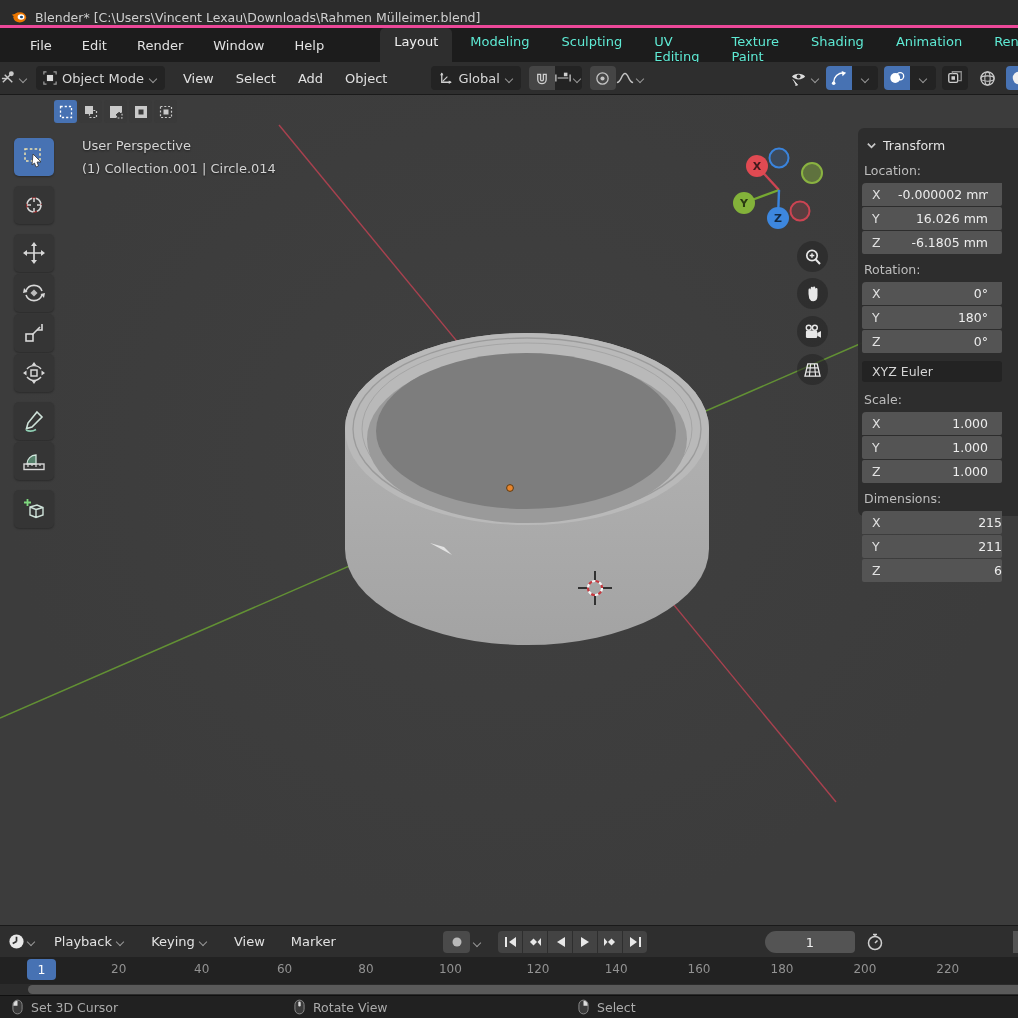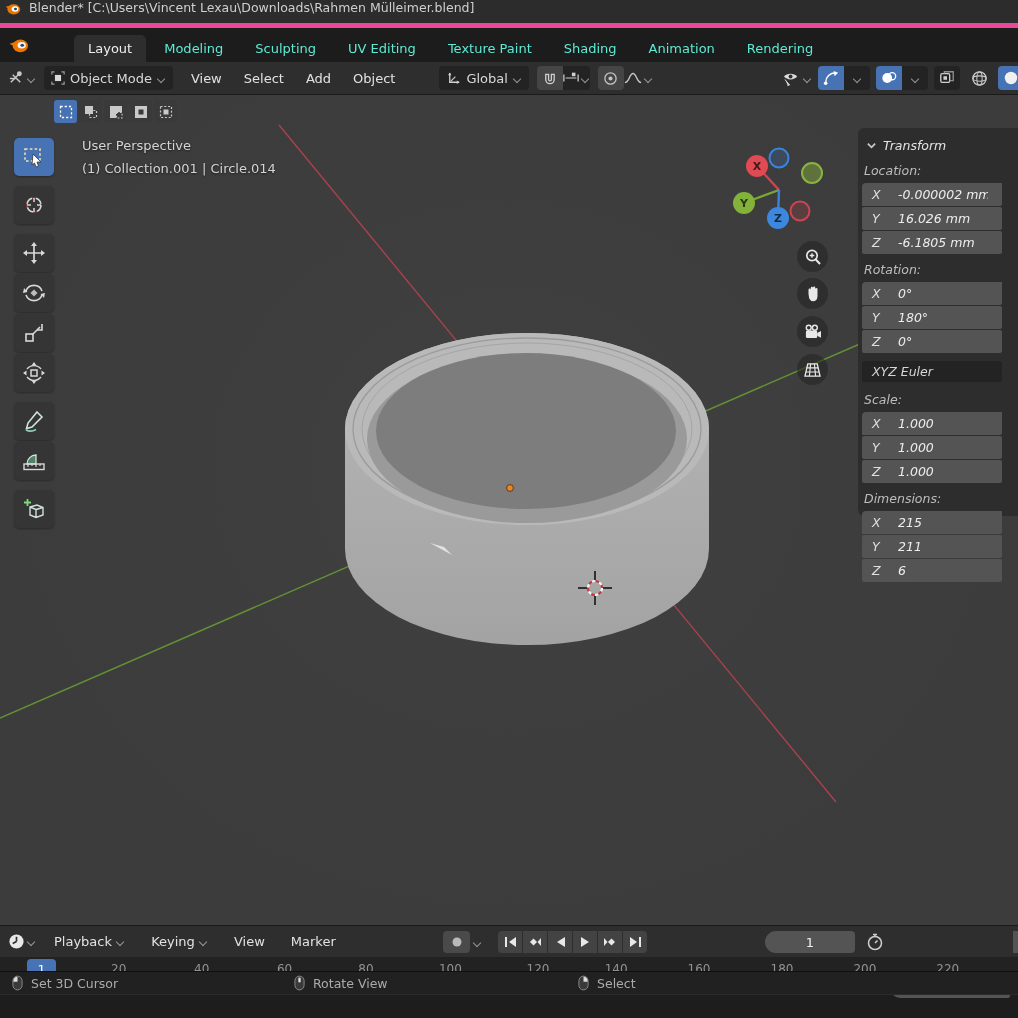--- a/index.html
+++ b/index.html
@@ -1,32 +1,32 @@
 <!DOCTYPE html>
 <html><head>
 <meta charset="utf-8">
 <style>
   * { margin:0; padding:0; box-sizing:border-box; }
   html,body { width:1018px; height:1018px; background:#1d1d1d; overflow:hidden; }
   body { font-family:"DejaVu Sans","Liberation Sans",sans-serif; color:#d8d8d8; font-size:13px; -webkit-font-smoothing:antialiased; }
   .app { position:relative; width:1018px; height:1018px; }
 
   
-  .titlebar { position:absolute; top:0; left:0; right:0; height:28px; background:#2c2c2c; display:flex; align-items:flex-start; gap:8px; padding:0 4px; color:#cfcfcf; font-size:12.5px; border-bottom:5px solid #ec4899; }
+  .titlebar { position:absolute; top:0; left:0; right:0; height:28px; background:#2c2c2c; display:flex; align-items:flex-end; gap:8px; padding:0 10px; color:#cfcfcf; font-size:12.5px; border-bottom:3px solid #ec4899; }
 
   
   .topbar { position:absolute; top:28px; left:0; right:0; height:34px; background:#1c1c1c; display:flex; align-items:center; padding:0 8px; }
   .topbar .menus { display:flex; gap:6px; margin-left:10px; }
   .menu-item { padding:4px 12px; border-radius:4px; color:#e2e2e2; cursor:default; }
   .ws-tabs { display:flex; margin-left:44px; gap:4px; }
   .ws-tab { padding:6px 14px 7px; color:#5eead4; border-radius:5px 5px 0 0; position:relative; top:4px; }
   .ws-tab.active { background:#2e2e2e; color:#efefef; }
 
   
-  .vp-header { position:absolute; top:62px; left:0; right:0; height:33px; background:#2e2e2e; display:flex; align-items:center; padding:0 8px; gap:8px; overflow:hidden; border-bottom:1px solid #1a1a1a;justify-content:flex-end; }
+  .vp-header { position:absolute; top:62px; left:0; right:0; height:33px; background:#2e2e2e; display:flex; align-items:center; padding:0 0; gap:8px; overflow:hidden; border-bottom:1px solid #1a1a1a;justify-content:flex-end; }
   .hdr-chip { display:flex; align-items:center; gap:5px; background:#232323; border-radius:4px; padding:3px 7px; height:24px; }
   .hdr-menus { display:flex; gap:2px; }
   .hdr-menus .menu-item { padding:3px 10px; }
   .chev { width:9px; height:9px; display:inline-block; position:relative; opacity:.75; }
   .chev::after { content:""; position:absolute; left:1px; top:2px; width:5px; height:5px; border-right:1.6px solid #bbb; border-bottom:1.6px solid #bbb; transform:rotate(45deg); }
   .seg-group { display:flex; align-items:center; }
   .icon-btn { display:flex; align-items:center; justify-content:center; height:24px; min-width:26px; border-radius:4px; background:transparent; gap:2px; }
   .icon-btn.dark { background:#232323; }
   .icon-btn.lit { background:#454545; }
   .icon-btn.blue { background:#4772b3; }
@@ -40,28 +40,28 @@
   .sv-btn.active { background:#4772b3; }
   .toolbar { position:absolute; left:14px; top:43px; display:flex; flex-direction:column; gap:2px; width:40px; }
   .tool-btn { width:40px; height:38px; border-radius:5px; background:#353535; display:flex; align-items:center; justify-content:center; box-shadow:0 1px 2px rgba(0,0,0,.3); }
   .tool-btn.active { background:#4772b3; }
   .tool-gap { height:6px; }
   .vp-text { position:absolute; left:82px; top:39px; color:#d4d4d4; text-shadow:0 1px 2px rgba(0,0,0,.5); font-size:13px; line-height:23px; }
   .nav-gizmo { position:absolute; left:724px; top:45px; width:112px; height:95px; }
   .vp-btn { position:absolute; left:797px; width:31px; height:31px; border-radius:50%; background:rgba(35,35,35,.55); display:flex; align-items:center; justify-content:center; }
 
   
-  .sidebar { position:absolute; right:0; top:33px; width:160px; height:388px; background:rgba(45,45,45,.96); border-radius:6px 0 0 6px; padding:8px 16px 0 0; font-size:12.5px;font-style:italic; }
+  .sidebar { position:absolute; right:0; top:33px; width:160px; height:388px; background:rgba(45,45,45,.96); border-radius:6px 0 0 6px; padding:8px 16px 0 0; font-size:12.5px; }
   .sb-head { display:flex; align-items:center; gap:6px; padding:2px 10px 10px 8px; color:#e4e4e4; }
   .sb-label { color:#bdbdbd; padding:0 0 5px 6px; }
   .sb-rows { display:flex; flex-direction:column; gap:1px; margin:0 0 8px 4px; }
   .fld { height:23px; background:#545454; display:flex; align-items:center; padding:0 14px 0 10px; color:#ededed; border-radius:2px; }
   .fld:first-child { border-radius:4px 0 2px 0; }
   .fld .ax { width:26px; color:#e0e0e0; }
-  .fld .val { flex:1; white-space:nowrap; overflow:hidden; }
+  .fld .val { flex:1; text-align:right; white-space:nowrap; overflow:hidden; }
   .fld.clip { padding-right:0; }
   .dd { height:21px; background:#232323; border-radius:3px; margin:2px 0 10px 4px; display:flex; align-items:center; padding:0 10px; color:#d5d5d5; }
 
   
   .tl-header { position:absolute; top:925px; left:0; right:0; height:32px; background:#2e2e2e; display:flex; align-items:center; padding:0 8px; border-top:1px solid #1a1a1a; }
   .tl-menus { display:flex; align-items:center; gap:2px; margin-left:6px; }
   .play-ctrls { position:absolute; left:498px; top:5px; display:flex; gap:1px; }
   .pc-btn { width:24px; height:22px; background:#434343; display:flex; align-items:center; justify-content:center; }
   .pc-btn:first-child { border-radius:4px 0 0 4px; }
   .pc-btn:last-child { border-radius:0 4px 4px 0; }
@@ -72,21 +72,21 @@
   .rec-btn { width:27px; height:22px; background:#4a4a4a; border-radius:4px; display:flex; align-items:center; justify-content:center; }
 
   .tl-ruler { position:absolute; top:957px; left:0; right:0; height:27px; background:#222222; }
   .tick { position:absolute; top:5px; transform:translateX(-50%); color:#929292; font-size:12px; }
   .cur-frame { position:absolute; left:27px; top:2px; width:29px; height:21px; background:#4772b3; border-radius:4px; color:#fff; display:flex; align-items:center; justify-content:center; font-size:12.5px; }
   .tl-scroll { position:absolute; top:984px; left:0; right:0; height:11px; background:#2b2b2b; }
   .tl-scroll .bar { position:absolute; left:28px; right:0; top:1px; height:9px; background:#5a5a5a; border-radius:5px 0 0 5px; }
   .tl-expand { position:absolute; left:3px; top:984px; width:12px; height:11px; color:#8a8a8a; font-size:9px; line-height:11px; }
 
   
-  .statusbar { position:absolute; top:971px; left:0; right:0; height:23px; background:#212121; border-top:1px solid #101010; display:flex; align-items:center; color:#ababab; font-size:12.5px; }
+  .statusbar { position:absolute; top:995px; left:0; right:0; height:23px; background:#212121; border-top:1px solid #101010; display:flex; align-items:center; color:#ababab; font-size:12.5px; }
   .sb-item { display:flex; align-items:center; gap:8px; position:absolute; }
 </style>
 </head>
 <body>
 
 <div class="app">
 
   <div class="titlebar">
     <svg width="17" height="17" viewBox="0 0 20 20">
       <ellipse cx="11.5" cy="11" rx="7.5" ry="6" fill="#ea7600"></ellipse>
@@ -97,20 +97,27 @@
     <span>Blender* [C:\Users\Vincent Lexau\Downloads\Rahmen Mülleimer.blend]</span>
   </div>
 
   <div class="topbar">
     <svg width="22" height="18" viewBox="0 0 24 20">
       <ellipse cx="13.5" cy="11" rx="8.5" ry="7" fill="#ea7600"></ellipse>
       <ellipse cx="15" cy="10.3" rx="4.6" ry="3.6" fill="#f4f4f4"></ellipse>
       <ellipse cx="15.6" cy="10.3" rx="2" ry="1.7" fill="#1d4a78"></ellipse>
       <path d="M1.5 8.5 L11 5.5 L6.5 11.5 Z" fill="#ea7600"></path>
     </svg>
+    <div class="menus">
+      <span class="menu-item">File</span>
+      <span class="menu-item">Edit</span>
+      <span class="menu-item">Render</span>
+      <span class="menu-item">Window</span>
+      <span class="menu-item">Help</span>
+    </div>
     <div class="ws-tabs">
       <span class="ws-tab active">Layout</span>
       <span class="ws-tab">Modeling</span>
       <span class="ws-tab">Sculpting</span>
       <span class="ws-tab">UV Editing</span>
       <span class="ws-tab">Texture Paint</span>
       <span class="ws-tab">Shading</span>
       <span class="ws-tab">Animation</span>
       <span class="ws-tab">Rendering</span>
     </div>

